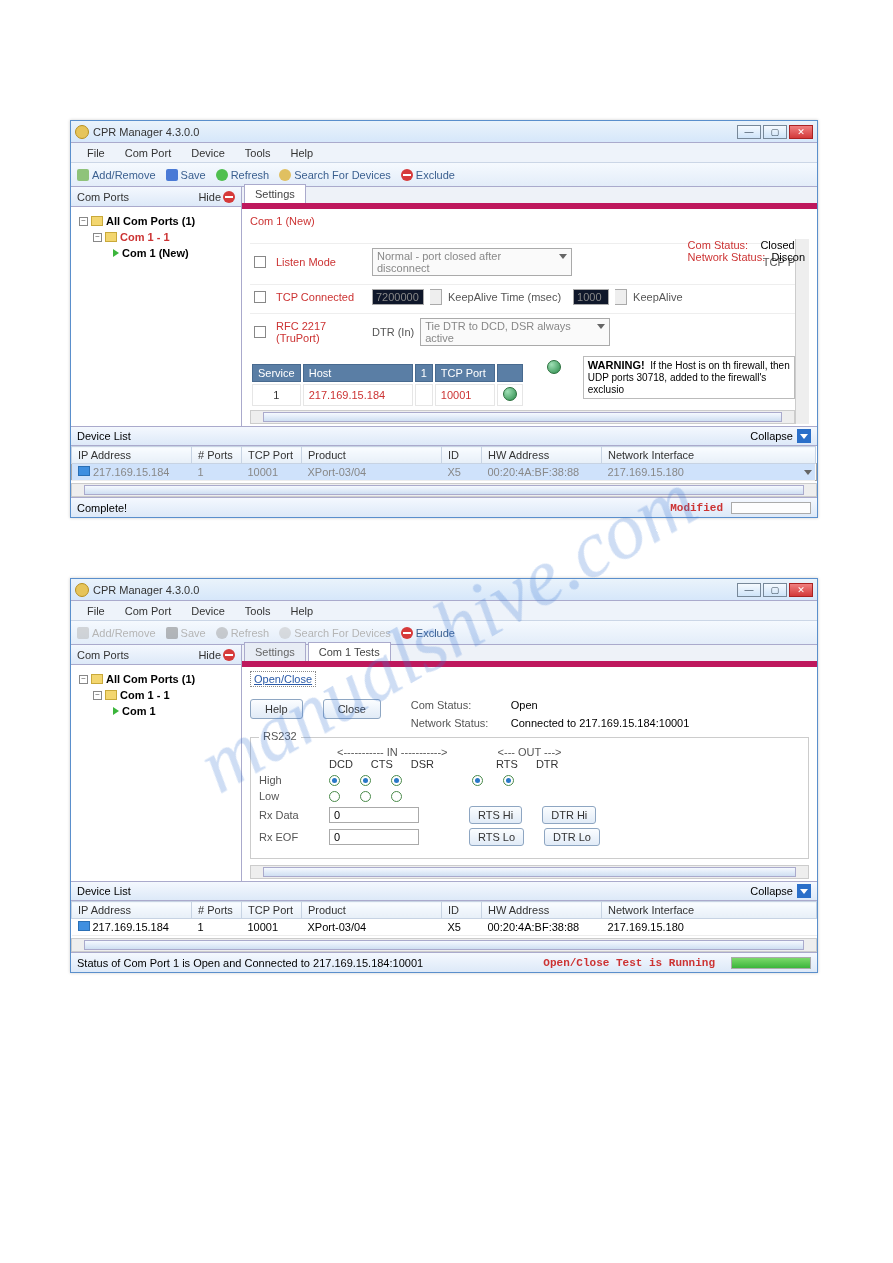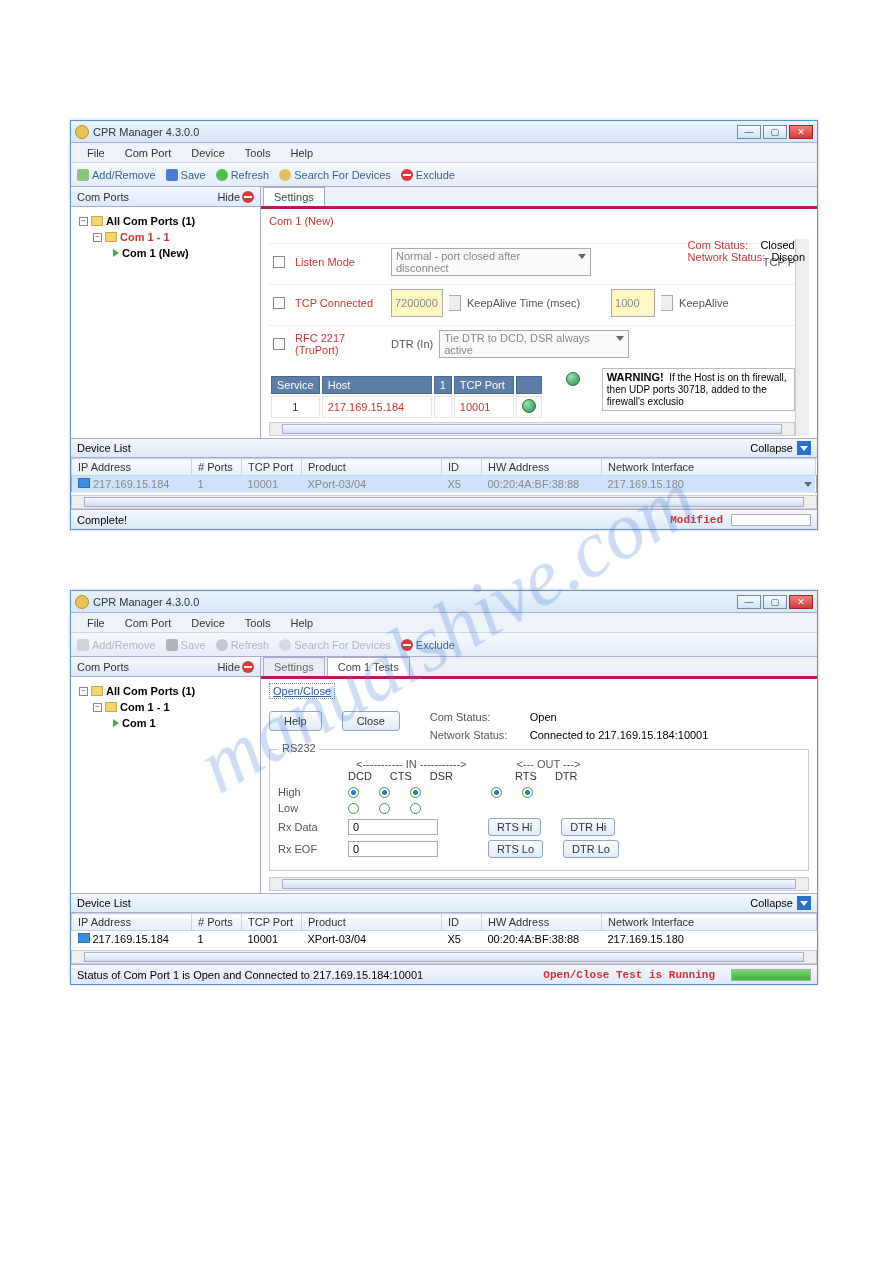--- a/index.html
+++ b/index.html
@@ -18,46 +18,46 @@
   .tbtn .i{width:12px;height:12px;display:inline-block;}
   .i-addrem{background:#8fc37a;border-radius:2px;}
   .i-save{background:#4a7ad6;border-radius:2px;}
   .i-refresh{background:#4fbf4f;border-radius:50%;}
   .i-search{background:#e0c060;border-radius:50%;}
   .i-exclude{width:12px;height:12px;background:#d63a3a;border-radius:50%;position:relative;}
   .i-exclude:after{content:"";position:absolute;left:2px;right:2px;top:5px;height:2px;background:#fff;}
   .tbtn.disabled{color:#b5b5b5;}
   .tbtn.disabled .i{filter:grayscale(1) opacity(.5);}
   .body{display:flex;}
-  .left{width:190px;border-right:1px solid #aac;background:#fff;}
+  .left{width:171px;border-right:1px solid #aac;background:#fff;}
   .panehdr{height:20px;background:linear-gradient(#f4f8fe,#dde9f8);border-bottom:1px solid #aac;display:flex;align-items:center;justify-content:space-between;padding:0 6px;color:#333;}
   .hidebtn{display:flex;align-items:center;gap:2px;}
   .i-hide{width:12px;height:12px;background:#d63a3a;border-radius:50%;position:relative;}
   .i-hide:after{content:"";position:absolute;left:2px;right:2px;top:5px;height:2px;background:#fff;}
   .tree{padding:6px 8px;line-height:16px;}
   .tree .row{display:flex;align-items:center;gap:3px;white-space:nowrap;}
   .t-ico{width:12px;height:10px;background:#f3d66f;border:1px solid #c9a93a;display:inline-block;}
   .t-arrow{width:0;height:0;border-left:6px solid #3bb53b;border-top:4px solid transparent;border-bottom:4px solid transparent;display:inline-block;}
   .boxminus{width:9px;height:9px;border:1px solid #888;display:inline-flex;align-items:center;justify-content:center;font-size:8px;line-height:8px;color:#555;background:#fff;}
   .right{flex:1;background:#f4f6f8;display:flex;flex-direction:column;}
-  .tabs{display:flex;background:#eef2f8;border-bottom:3px solid #be185d;height:22px;align-items:flex-end;padding-left:2px;}
+  .tabs{display:flex;background:#eef2f8;border-bottom:6px solid #be185d;height:22px;align-items:flex-end;padding-left:2px;}
   .tab{padding:3px 10px;border:1px solid #aac;border-bottom:none;background:#fdfdfd;margin-right:2px;color:#444;}
   .tab.active{background:#fff;}
   .tab.inactive{background:#e8edf5;color:#666;}
   .tabbody{flex:1;background:#fff;padding:6px 8px 2px;overflow:hidden;}
   .red{color:#c33;}
   .blue{color:#2a5aa8;text-decoration:underline;}
   .hdrline{color:#c33;margin-bottom:6px;}
   .lblrow{display:flex;margin-bottom:2px;}
   .lbll{width:130px;color:#c33;}
   .optrow{display:flex;align-items:center;gap:6px;margin:4px 0;padding:4px 0;border-top:1px solid #eee;}
   .cb{width:12px;height:12px;border:1px solid #888;background:#fff;margin:0 4px;}
   .sel{border:1px solid #aaa;background:#fafafa;padding:1px 16px 1px 4px;position:relative;min-height:16px;color:#888;}
   .sel:after{content:"";position:absolute;right:4px;top:5px;border-left:4px solid transparent;border-right:4px solid transparent;border-top:5px solid #666;}
-  .num{border:1px solid #aaa;background:#fef9c3;padding:7px 3px;color:#888;}
+  .num{border:1px solid #aaa;background:#0f172a;padding:1px 3px;color:#888;}
   .spin{width:12px;height:16px;border:1px solid #aaa;border-left:none;background:#eee;display:inline-block;}
   .svctbl{margin-top:6px;}
   .svctbl th{background:#5a7ea5;color:#fff;padding:2px 5px;text-align:left;font-weight:normal;border:1px solid #486a8f;}
   .svctbl td{padding:2px 5px;color:#c33;border:1px solid #e6e6e6;}
   .svctbl td.k{color:#333;text-align:center;}
   .globe{width:14px;height:14px;background:radial-gradient(circle at 30% 30%,#9fe0b5,#2a8a4a);border-radius:50%;display:inline-block;border:1px solid #276e3a;}
   .warnbox{background:#fff;border:1px solid #bbb;padding:2px 4px;font-size:10px;line-height:12px;}
   .warnbox b{color:#000;}
   .hscroll{height:14px;background:#eee;border:1px solid #ccc;margin-top:2px;position:relative;}
   .hscroll .thumb{position:absolute;left:12px;right:12px;top:1px;bottom:1px;background:linear-gradient(#f5f9ff,#cfdff2);border:1px solid #aac;}
@@ -175,21 +175,21 @@
               <span class="red" style="width:90px">Listen Mode</span>
               <span class="sel" style="width:200px">Normal - port closed after disconnect</span>
               <span style="margin-left:auto;color:#555">TCP P</span>
             </div>
             <div class="optrow">
               <span class="cb"></span>
               <span class="red" style="width:90px">TCP Connected</span>
               <span class="num" style="width:52px">7200000</span>
                 <span class="spin"></span>
               <span style="color:#555">KeepAlive Time (msec)</span>
-              <span class="num" style="width:44px;margin-left:25px">1000</span>
+              <span class="num" style="width:36px;margin-left:6px">1000</span>
                 <span class="spin"></span>
               <span style="color:#555">KeepAlive</span>
             </div>
             <div class="optrow">
               <span class="cb"></span>
               <span style="width:90px"><span class="red">RFC 2217</span><br><span class="red">(TruPort)</span></span>
               <span style="color:#555">DTR (In)</span>
               <span class="sel" style="width:190px">Tie DTR to DCD, DSR always active</span>
             </div>
             <div style="display:flex;gap:22px;align-items:flex-start;margin-top:6px;">

